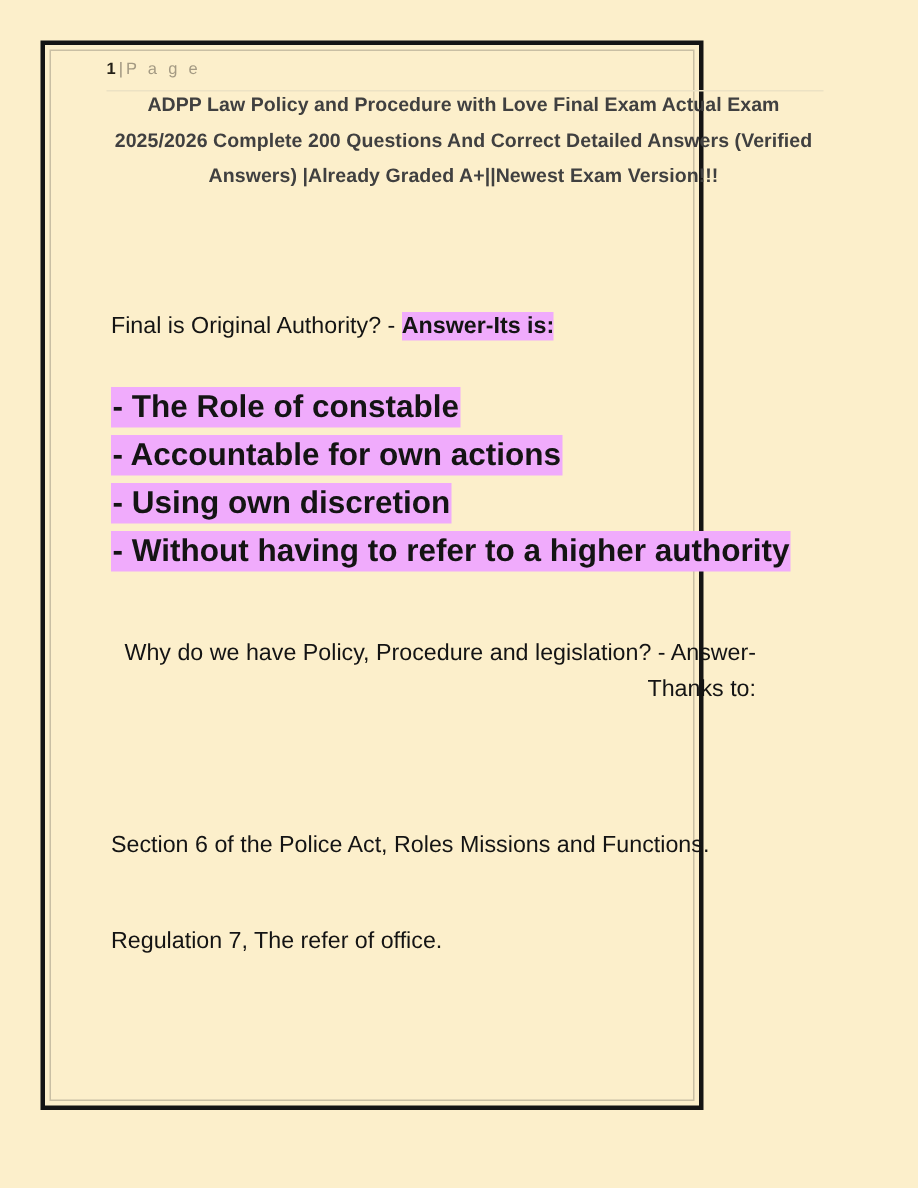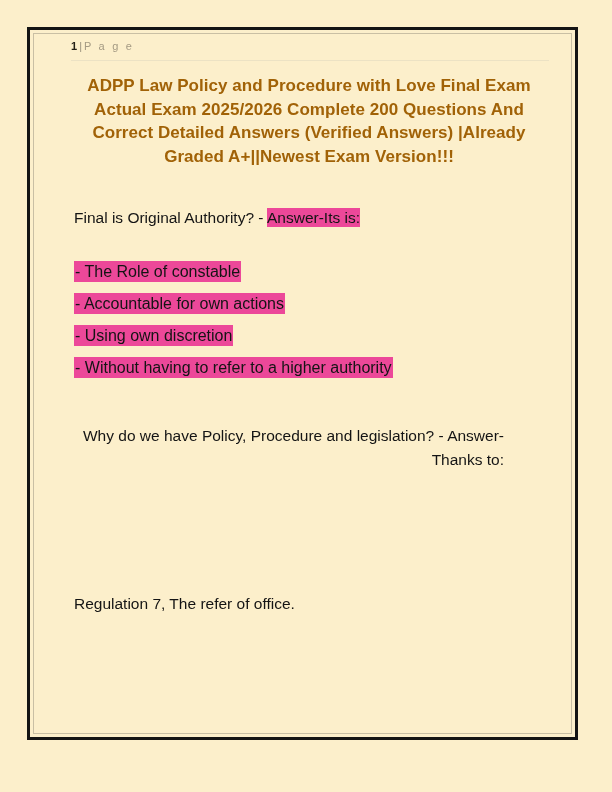--- a/index.html
+++ b/index.html
@@ -11,21 +11,21 @@
     height: 792px;
     background: #fcefcb;
     font-family: "Liberation Sans", sans-serif;
     overflow: hidden;
   }
 
   .page-sheet {
     position: absolute;
     left: 27px;
     top: 27px;
-    width: 551px;
+    width: 442px;
     height: 713px;
     box-sizing: border-box;
     border: 3px solid #141414;
     background: #fcefcb;
   }
 
   .page-sheet-inner {
     position: absolute;
     left: 3px;
     top: 3px;
@@ -80,26 +80,26 @@
     top: 30px;
     width: 478px;
     height: 1px;
     background: #ece2c4;
   }
 
   
   .doc-title {
     position: absolute;
     left: 44px;
-    top: 44px;
+    top: 28px;
     width: 470px;
     text-align: center;
-    color: #a16207;
+    color: #404040;
     font-weight: bold;
-    font-size: 17px;
+    font-size: 13px;
     line-height: 23.5px;
     letter-spacing: 0.05px;
   }
 
   
   .body-area {
     position: absolute;
     left: 44px;
     top: 176px;
     width: 480px;
@@ -110,31 +110,32 @@
     line-height: 24px;
     color: #141414;
   }
 
   .q-line {
     margin: 0;
     padding: 0;
   }
 
   .hl {
-    background: #ec4899;
+    background: #f0abfc;
     color: #141414;
     padding: 1px 0;
     box-decoration-break: clone;
+    font-weight: bold;
     -webkit-box-decoration-break: clone;
   }
 
   .bullet {
     margin: 0;
     padding: 0;
-    font-size: 16px;
+    font-size: 21px;
     line-height: 32px;
     color: #141414;
   }
   .bullet .hl {
     padding: 2px 1px 2px 1px;
   }
 
   .gap-lg { height: 40px; }
   .gap-bullets { height: 26px; }
   .gap-para { height: 40px; }
@@ -169,20 +170,21 @@
 
       <div class="gap-lg"></div>
 
       <div class="blk" style="width:430px;text-align:right;">Why do we have Policy, Procedure and legislation? - Answer-Thanks to:</div>
 
       <div class="gap-para"></div>
 
 
       <div class="gap-para"></div>
 
+      <div class="blk">Section 6 of the Police Act, Roles Missions and Functions.</div>
 
       <div class="gap-para"></div>
 
       <div class="blk">Regulation 7, The refer of office.</div>
 
     </div>
   </div>
 </div>
 
 </body></html>

